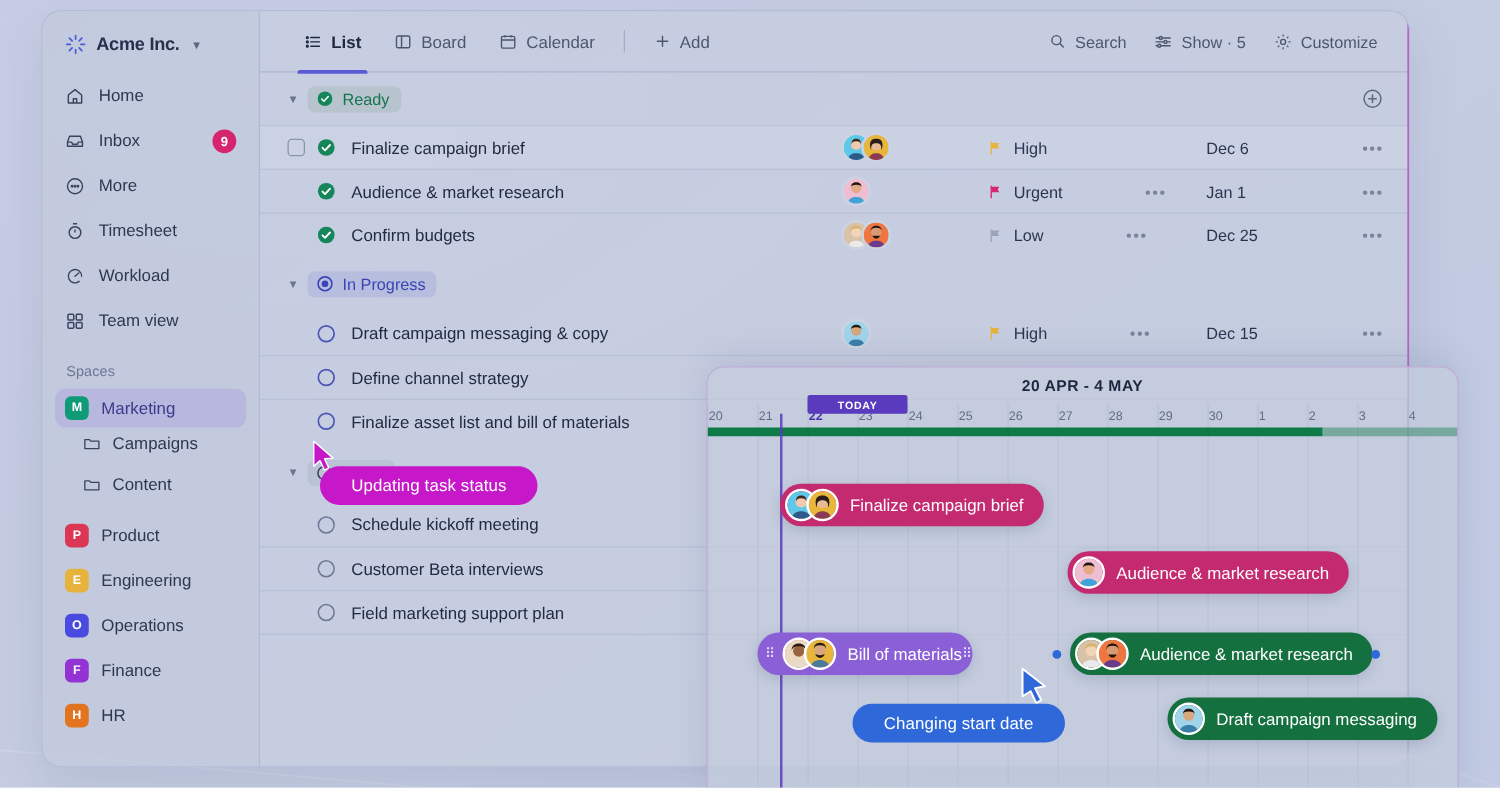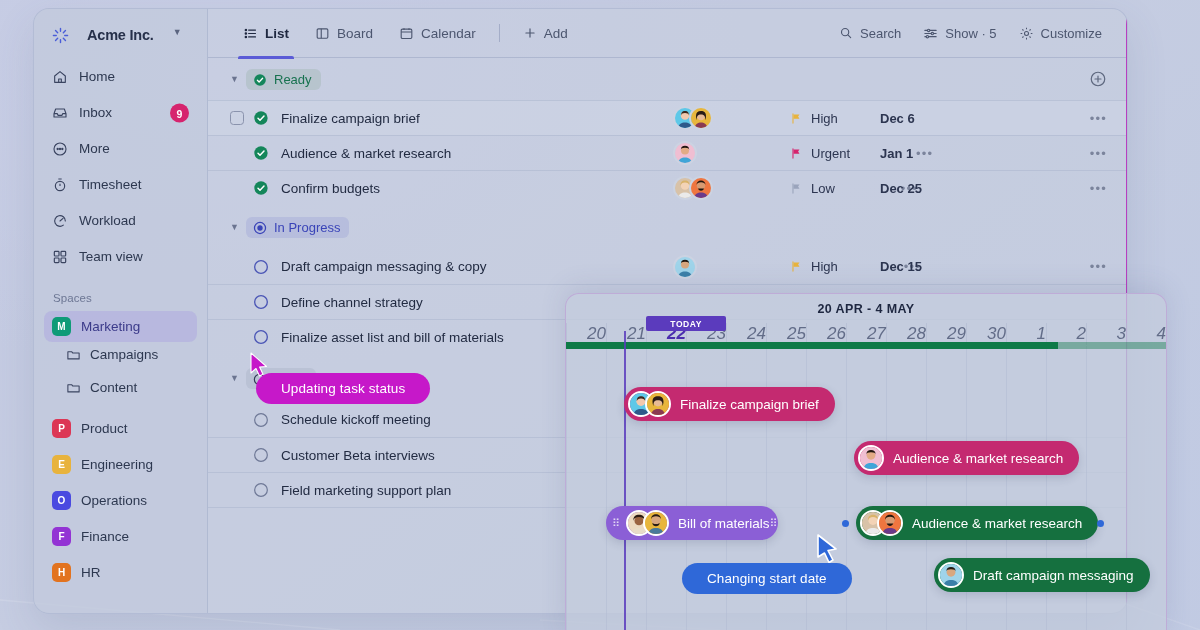--- a/index.html
+++ b/index.html
@@ -31,21 +31,21 @@
   }
 
   
   #sidebar {
     width: 174px; flex: 0 0 174px; height: 100%;
     background: rgba(191,200,219,0.5);
     border-right: 1px solid rgba(170,180,206,0.75);
     padding: 0 0 0 0;
     position: relative;
   }
-  .brand { display:flex; align-items:flex-start; gap:18px; padding: 18px 0 18px 18px; }
+  .brand { display:flex; align-items:center; gap:8px; padding: 18px 0 18px 18px; }
   .brand-name { font-size:14.5px; font-weight:700; color:#26304a; letter-spacing:-.2px; }
   .brand-caret { font-size:9px; color:#5b6580; margin-left:1px; }
 
   .nav-item {
     display:flex; align-items:center; gap:11px;
     height: 30px; margin: 0 10px 6px 10px; padding: 0 8px;
     border-radius:7px; color:#2d3850; font-size:13.5px; position:relative;
   }
   .nav-item .lbl { line-height:1; }
   .badge {
@@ -98,21 +98,21 @@
   .tb-btn { display:flex; align-items:center; gap:7px; padding:6px 9px; border-radius:7px;
             font-size:13px; color:#4c566f; }
 
   
   #list { flex:1; overflow:hidden; }
   .grp {
     display:flex; align-items:center; height:42px; padding-left:22px; gap:0;
   }
   .grp-caret { width:16px; color:#6b7490; font-size:9px; }
   .grp-pill {
-    display:inline-flex; align-items:flex-end; gap:7px;
+    display:inline-flex; align-items:center; gap:7px;
     padding:3px 9px 3px 7px; border-radius:6px; font-size:13px; font-weight:400;
   }
   .grp-pill.ready { background:rgba(150,175,165,0.32); color:#17724f; }
   .grp-pill.inprog { background:rgba(150,155,215,0.32); color:#3a44b8; }
   .grp-pill.todo { background:rgba(160,168,190,0.3); color:#333c55; }
   .grp-add { margin-left:auto; margin-right:20px; color:#5e687f; }
 
   .row {
     display:flex; align-items:center; height:35px;
     border-top:1px solid rgba(172,182,206,0.55);
@@ -122,21 +122,21 @@
   .row .cb {
     width:14px; height:14px; border:1.5px solid #8a93ad; border-radius:3.5px;
     flex:0 0 14px; margin-right:9px;
   }
   .row .cb.empty { border-color:transparent; }
   .row .status { flex:0 0 16px; margin-right:12px; display:flex; }
   .row .title { font-size:13.5px; color:#222b42; white-space:nowrap; }
   .col-av  { position:absolute; left:465px; display:flex; }
   .col-pri { position:absolute; left:582px; display:flex; align-items:center; gap:8px; font-size:13px; color:#2c3550; }
   .col-pri .dots { color:#7b849c; letter-spacing:1.2px; font-size:13px; margin-left:58px; }
-  .col-date{ position:absolute; left:672px; font-size:13px; color:#2c3550;font-weight:bold; }
+  .col-date{ position:absolute; left:757px; font-size:13px; color:#2c3550; }
   .col-end { position:absolute; right:20px; color:#7b849c; letter-spacing:1.2px; font-size:13px; }
 
   .av { width:24px; height:24px; border-radius:50%; border:2px solid #ccd3e2; overflow:hidden; }
   .av + .av { margin-left:-8px; }
 
   
   .cursor { position:absolute; z-index:40; }
   .tip {
     position:absolute; z-index:41; color:#fff; font-size:13.5px;
     padding:8px 25px; border-radius:18px; white-space:nowrap; letter-spacing:.1px;
@@ -149,22 +149,22 @@
     position:absolute; left:565px; top:293px; width:602px; height:345px;
     background:rgba(196,204,221,0.72);
     border:1.5px solid rgba(190,170,215,0.95);
     border-radius:14px 14px 0 0;
     overflow:hidden; z-index:30;
     box-shadow:0 -6px 26px rgba(70,80,125,0.13);
   }
   #gantt-title { text-align:center; font-size:12.5px; font-weight:700; color:#1e2740;
                  letter-spacing:.4px; padding:8px 0 7px; }
   #gantt-days { display:flex; height:22px; position:relative; }
-  .day { flex:1; text-align:right; font-size:17px; color:#626c88;
-         border-left:1px solid rgba(176,185,208,0.6); line-height:22px;font-style:italic; }
+  .day { flex:1; text-align:left; font-size:10px; color:#626c88;
+         border-left:1px solid rgba(176,185,208,0.6); line-height:22px; }
   .day.today { color:#4b2fae; font-weight:700; }
   #today-chip {
     position:absolute; top:22px; height:15px; border-radius:2px;
     background:#5b3bbd; color:#fff; font-size:8.5px; font-weight:700;
     letter-spacing:.6px; display:flex; align-items:center; justify-content:center;
   }
   #gantt-grid { position:absolute; left:0; right:0; top:52px; bottom:0; display:flex; }
   .gcol { flex:1; border-left:1px solid rgba(176,185,208,0.45); }
   #progress-bar { position:absolute; left:0; right:0; top:48px; height:7px; display:flex; }
   #progress-bar .done { background:#0e7a47; }

